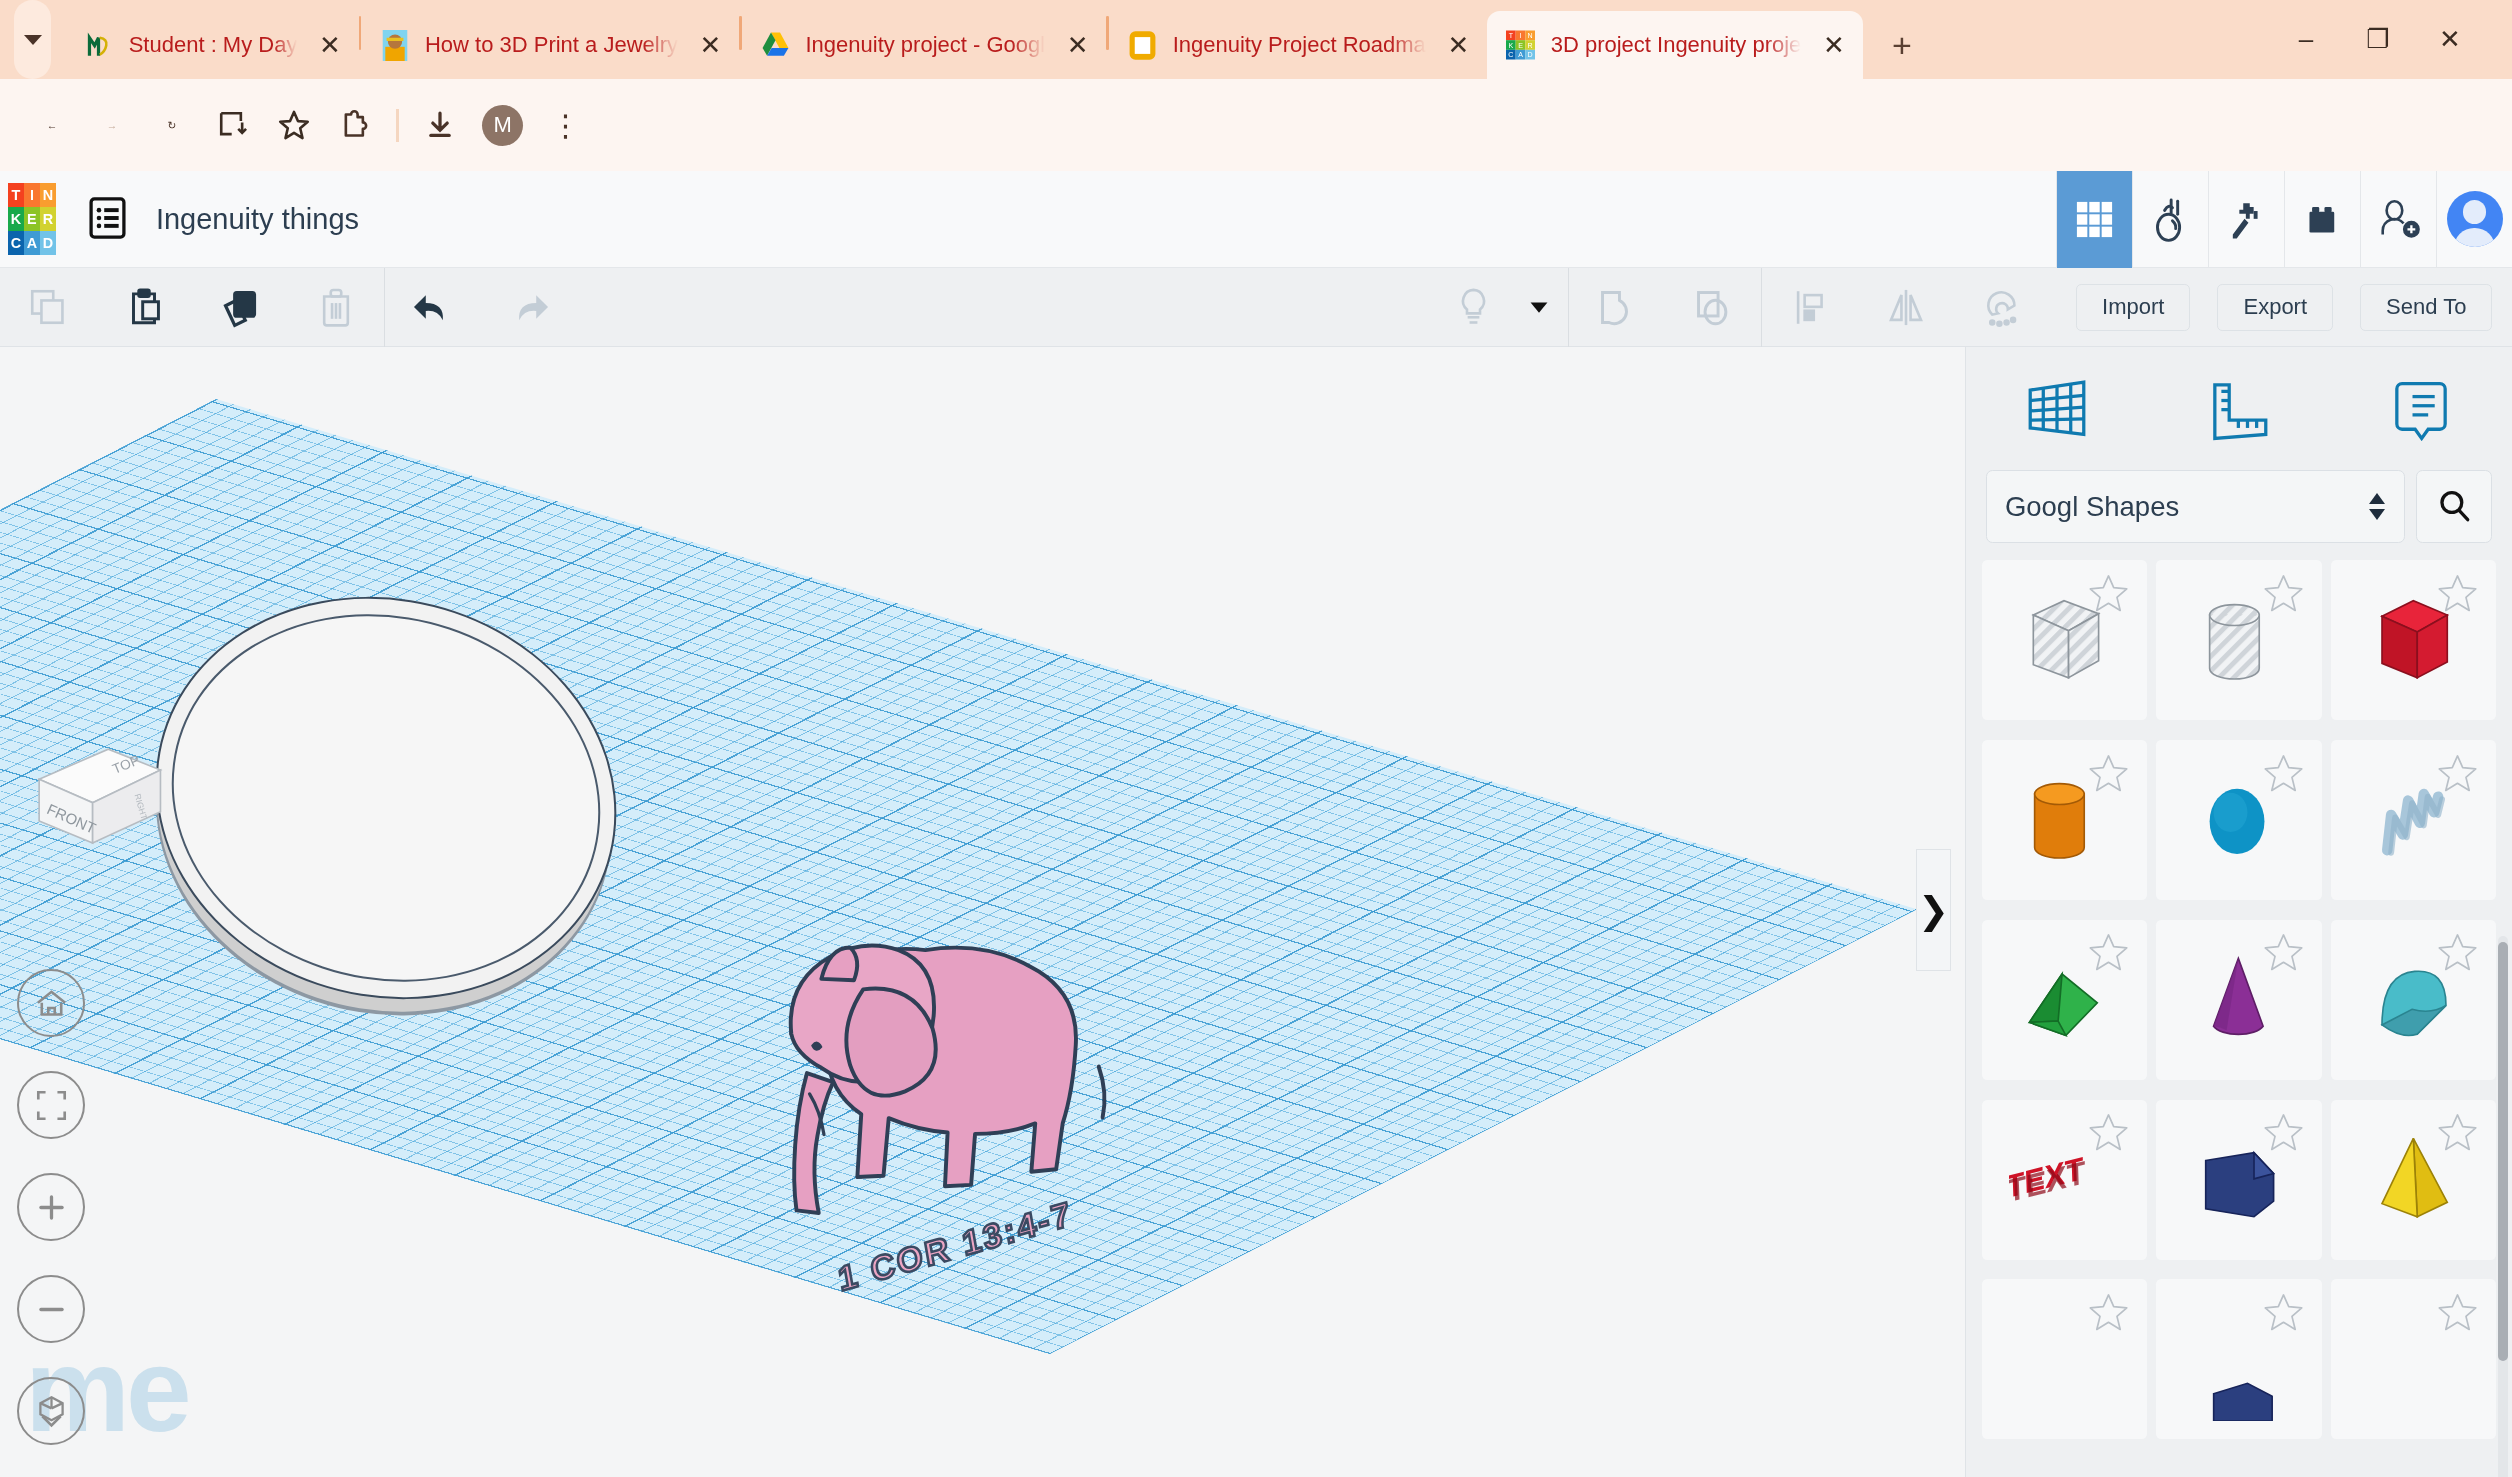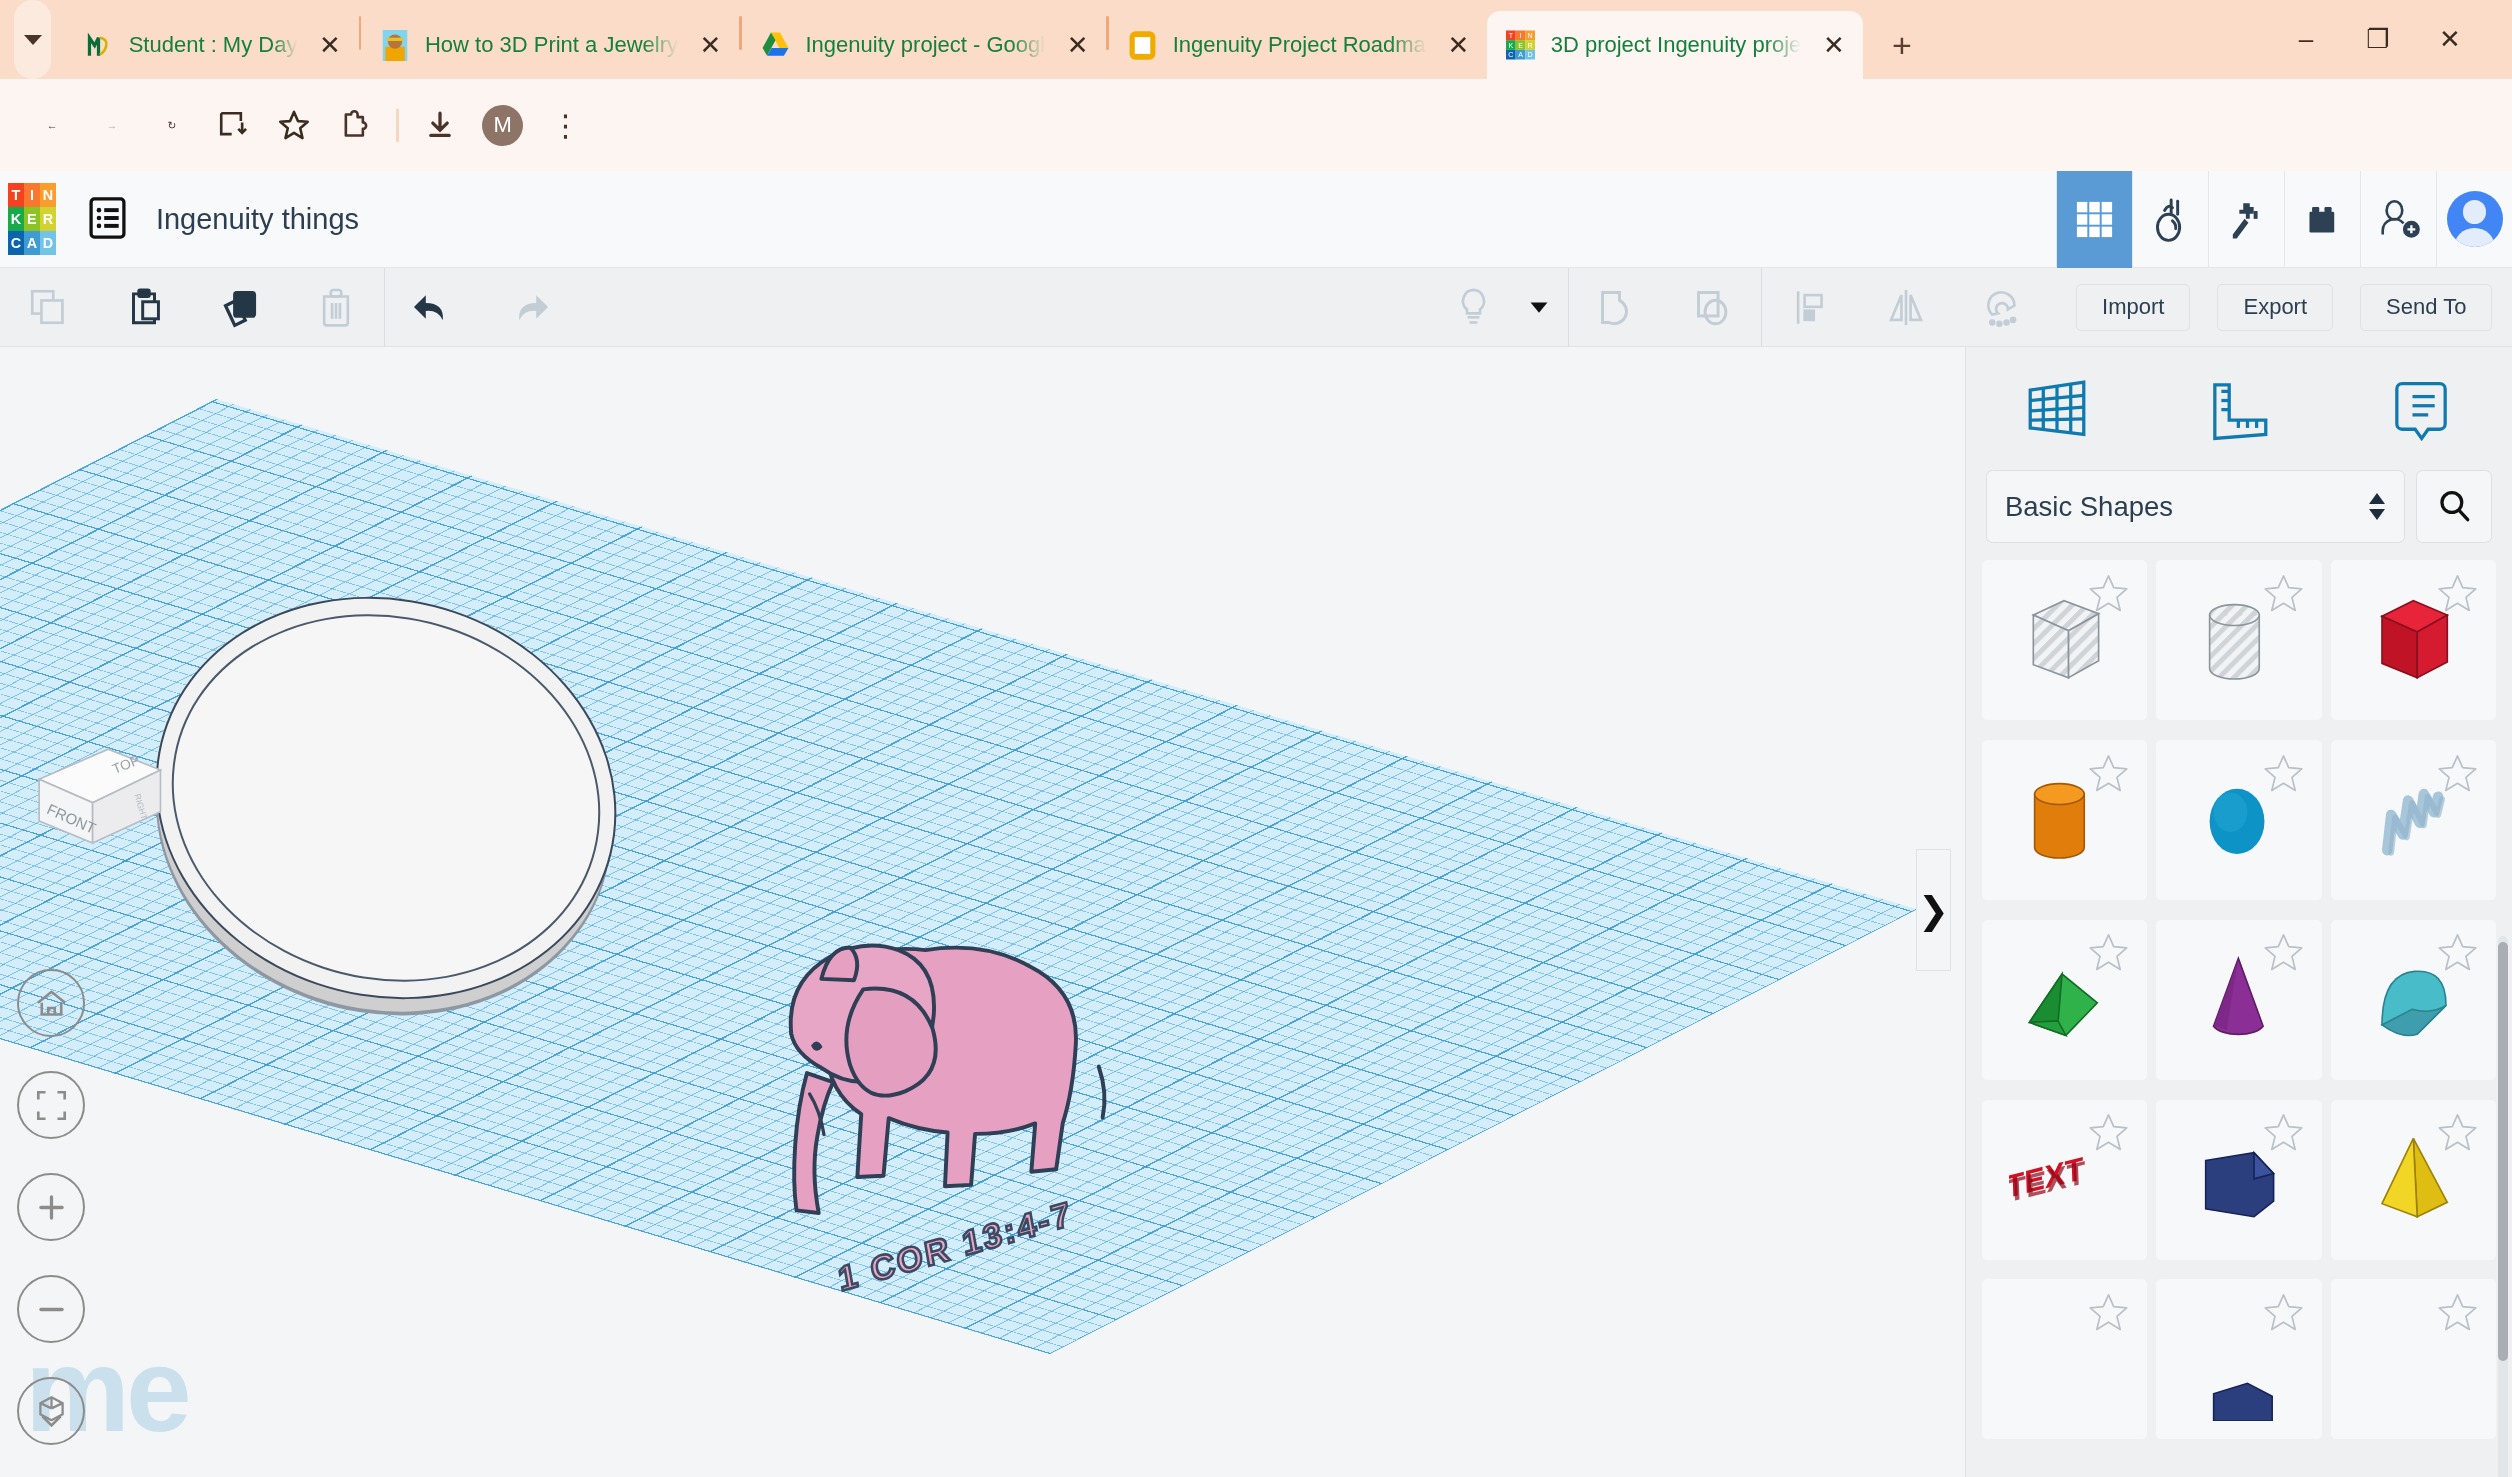--- a/index.html
+++ b/index.html
@@ -44,21 +44,21 @@
   .tab-sep {
     width: 2.6px; height: 34px; background: #f0a878; border-radius: 1.3px;
     align-self: center; margin-bottom: 13px; flex: 0 0 auto;
   }
   .favicon {
     width: 31px; height: 31px; flex: 0 0 auto; margin-right: 14.4px;
     display: flex; align-items: center; justify-content: center;
     position: relative;
   }
   .tab-title {
-    font-size: 22px; color: #15803d; white-space: nowrap;
+    font-size: 22px; color: #b91c1c; white-space: nowrap;
     overflow: hidden; max-width: 288px;
     -webkit-mask-image: linear-gradient(to right, #000 86%, transparent 100%);
     mask-image: linear-gradient(to right, #000 86%, transparent 100%);
   }
   .tab-close {
     width: 39px; height: 39px; margin-left: 13px; flex: 0 0 auto;
     display: flex; align-items: center; justify-content: center;
     font-size: 26px; color: #3b2c22; font-weight: 300;
   }
   .newtab-btn {
@@ -685,21 +685,21 @@
         <path d="M26 10 h58 a8 8 0 0 1 8 8 v54 a8 8 0 0 1 -8 8 h-18 l-10 14 -10 -14 h-20 a8 8 0 0 1 -8 -8 v-54 a8 8 0 0 1 8 -8z"></path>
         <line x1="42" y1="30" x2="76" y2="30"></line>
           <line x1="42" y1="44" x2="76" y2="44"></line>
           <line x1="42" y1="58" x2="66" y2="58"></line>
       </svg>
     </div>
   </div>
 
   <div class="rp-search-row">
     <div class="rp-select">
-      <span>Basic Shapes</span>
+      <span>Googl Shapes</span>
       <span class="spin">
           <i class="up"></i>
           <i class="dn"></i>
         </span>
     </div>
     <div class="rp-searchbtn">
       <svg width="37" height="37" viewBox="0 0 56 56" fill="none" stroke="#111" stroke-width="5" stroke-linecap="round">
         <circle cx="24" cy="22" r="15"></circle>
           <line x1="35" y1="34" x2="48" y2="48"></line>
       </svg>

